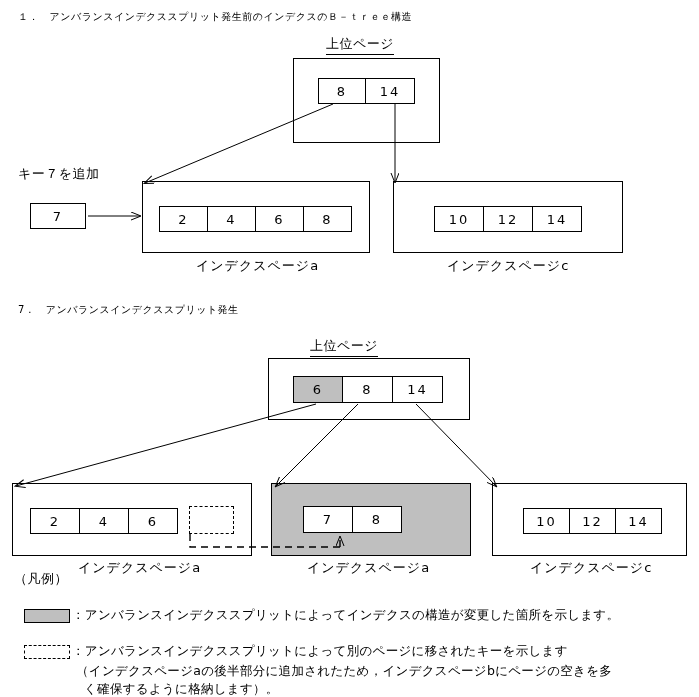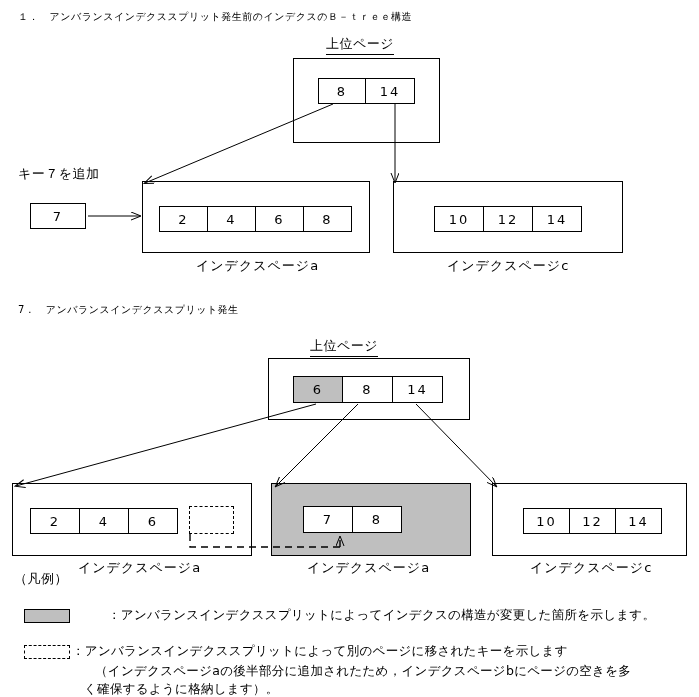--- a/index.html
+++ b/index.html
@@ -100,25 +100,25 @@
 <div class="cellrow" style="left:523px;top:508px;">
   <div class="cell" style="width:47px;height:26px;">10</div>
   <div class="cell" style="width:47px;height:26px;">12</div>
   <div class="cell" style="width:47px;height:26px;">14</div>
 </div>
 <div class="abs pagelabel" style="left:530px;top:559px;">インデクスページc</div>
 
 <div class="abs caplabel" style="left:14px;top:570px;">（凡例）</div>
 
 <div class="abs swatch" style="left:24px;top:609px;width:46px;height:14px;"></div>
-<div class="abs legend-text" style="left:72px;top:607px;margin-left:36px;">：アンバランスインデクススプリットによってインデクスの構造が変更した箇所を示します。</div>
+<div class="abs legend-text" style="left:72px;top:607px;">：アンバランスインデクススプリットによってインデクスの構造が変更した箇所を示します。</div>
 
 <div class="abs swatch-dashed" style="left:24px;top:645px;width:46px;height:14px;"></div>
 <div class="abs legend-text" style="left:72px;top:643px;text-align:center;">：アンバランスインデクススプリットによって別のページに移されたキーを示します</div>
-<div class="abs legend-text" style="left:95px;top:663px;">（インデクスページaの後半部分に追加されたため，インデクスページbにページの空きを多</div>
+<div class="abs legend-text" style="left:76px;top:663px;">（インデクスページaの後半部分に追加されたため，インデクスページbにページの空きを多</div>
 <div class="abs legend-text" style="left:84px;top:681px;">く確保するように格納します）。</div>
 
 <svg width="699" height="697">
   <defs>
     <marker id="ah" markerWidth="11" markerHeight="11" refX="9" refY="4" orient="auto" markerUnits="userSpaceOnUse">
       <path d="M0,0 L10,4 L0,8" class="ln"></path>
     </marker>
   </defs>
 
   <path class="ln" d="M333,104 L145,183" marker-end="url(#ah)"></path>

